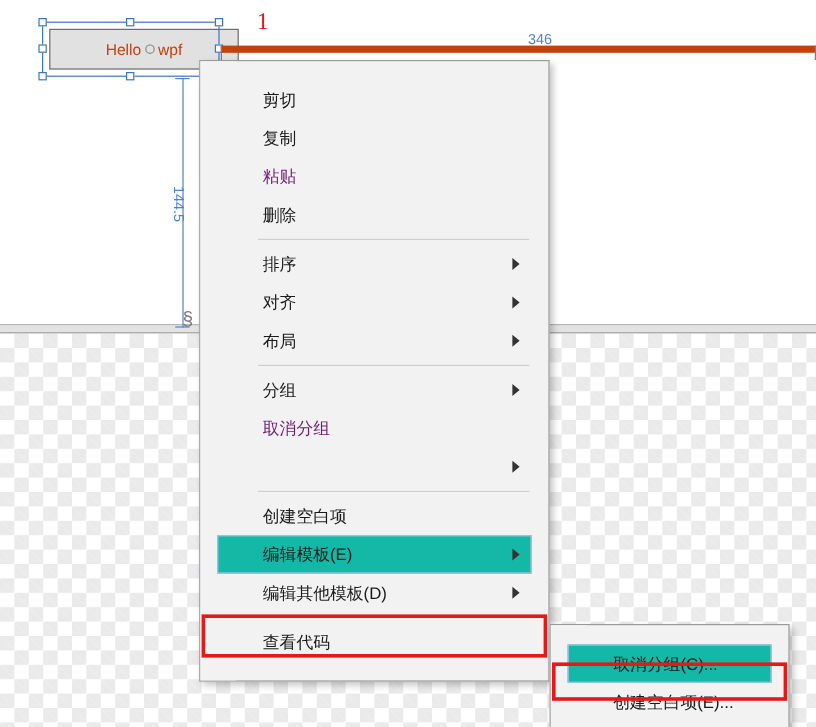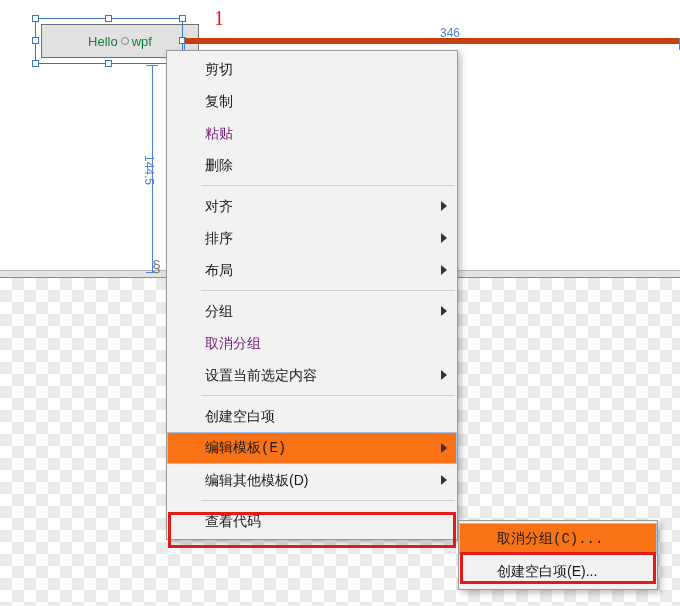--- a/index.html
+++ b/index.html
@@ -44,21 +44,21 @@
   .sel-button {
     position: absolute;
     left: 41px; top: 24px;
     width: 158px; height: 34px;
     background: #e1e1e1;
     border: 1px solid #6e6e6e;
     box-sizing: border-box;
     display: flex;
     align-items: center;
     justify-content: center;
-    color: #15803d;
+    color: #c2410c;
     font-size: 13px;
   }
   
   .sel-button .ring {
     width: 8px; height: 8px;
     border: 1px solid #8a8a8a;
     border-radius: 50%;
     margin: 0 3px;
     box-sizing: border-box;
   }
@@ -164,37 +164,36 @@
     z-index: 20;
   }
   .menu .iconcol {
     position: absolute;
     left: 0; top: 0; bottom: 0;
     width: 30px;
     background: #f2f2f2;
   }
   .menu ul {
     list-style: none;
-    margin: 0; padding: 2px 0;
+    margin: 14px; padding: 2px 0;
   }
   .menu li {
     position: relative;
     height: 32px;
     line-height: 32px;
     padding-left: 38px;
     padding-right: 30px;
     color: #1a1a1a;
     white-space: nowrap;
   }
   .menu li.disabled { color: #701a75; }
   .menu li.hover {
-    background: #f97316;
+    background: #14b8a6;
     outline: 1px solid #a8c3e8;
     outline-offset: -1px;
-    font-family: Liberation Mono, monospace;
   }
   .menu li.sep {
     height: 0;
     padding: 0;
     margin: 4px 2px 4px 34px;
     border-top: 1px solid #cfcfcf;
   }
   .menu li .arrow {
     position: absolute;
     right: 10px; top: 50%;
@@ -245,27 +244,27 @@
 <div class="anno-box" style="left:460px; top:552px; width:196px; height:32px;"></div>
 
 <div id="menu-main" class="menu">
   <div class="iconcol"></div>
   <ul>
       <li><span>剪切</span></li>
       <li><span>复制</span></li>
       <li class="disabled"><span>粘贴</span></li>
       <li><span>删除</span></li>
       <li class="sep"></li>
+      <li><span>排序</span><span class="arrow"></span></li>
       <li><span>对齐</span><span class="arrow"></span></li>
-      <li><span>排序</span><span class="arrow"></span></li>
       <li><span>布局</span><span class="arrow"></span></li>
       <li class="sep"></li>
       <li><span>分组</span><span class="arrow"></span></li>
       <li class="disabled"><span>取消分组</span></li>
-      <li><span>设置当前选定内容</span><span class="arrow"></span></li>
+      <li><span class="arrow"></span></li>
       <li class="sep"></li>
       <li><span>创建空白项</span></li>
       <li class="hover"><span>编辑模板(E)</span><span class="arrow"></span></li>
       <li><span>编辑其他模板(D)</span><span class="arrow"></span></li>
       <li class="sep"></li>
       <li><span>查看代码</span></li>
     </ul>
 </div>
 
 <div id="menu-sub" class="menu">

